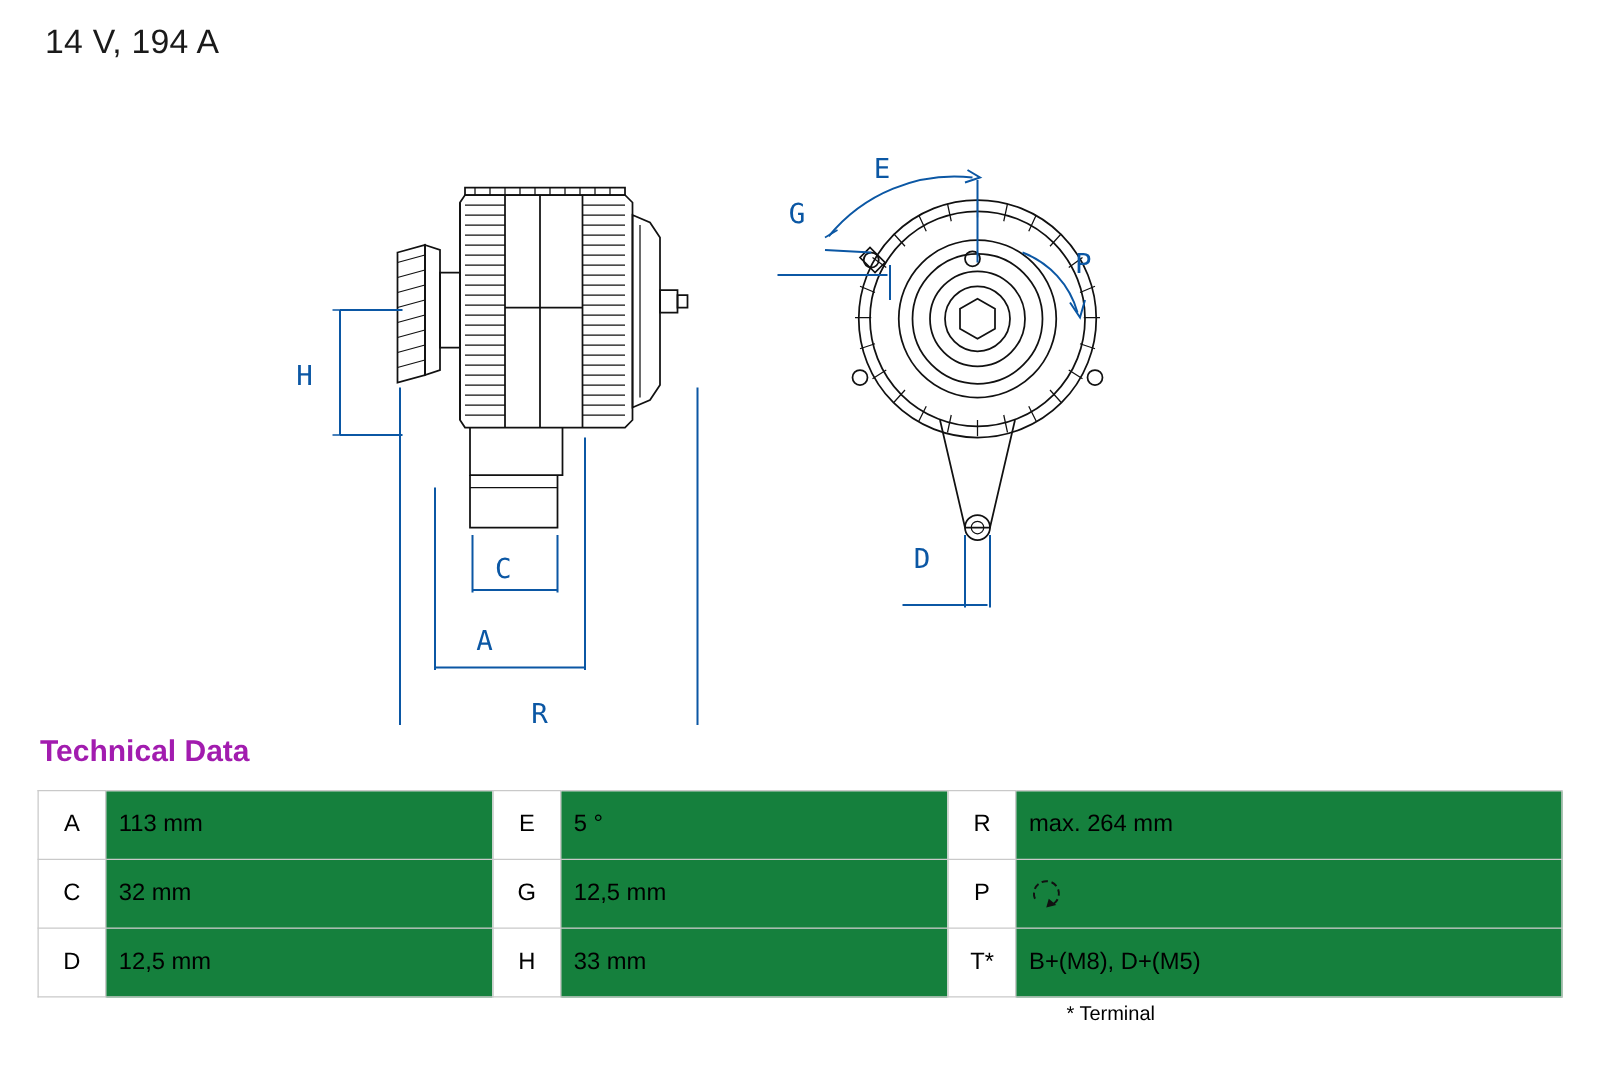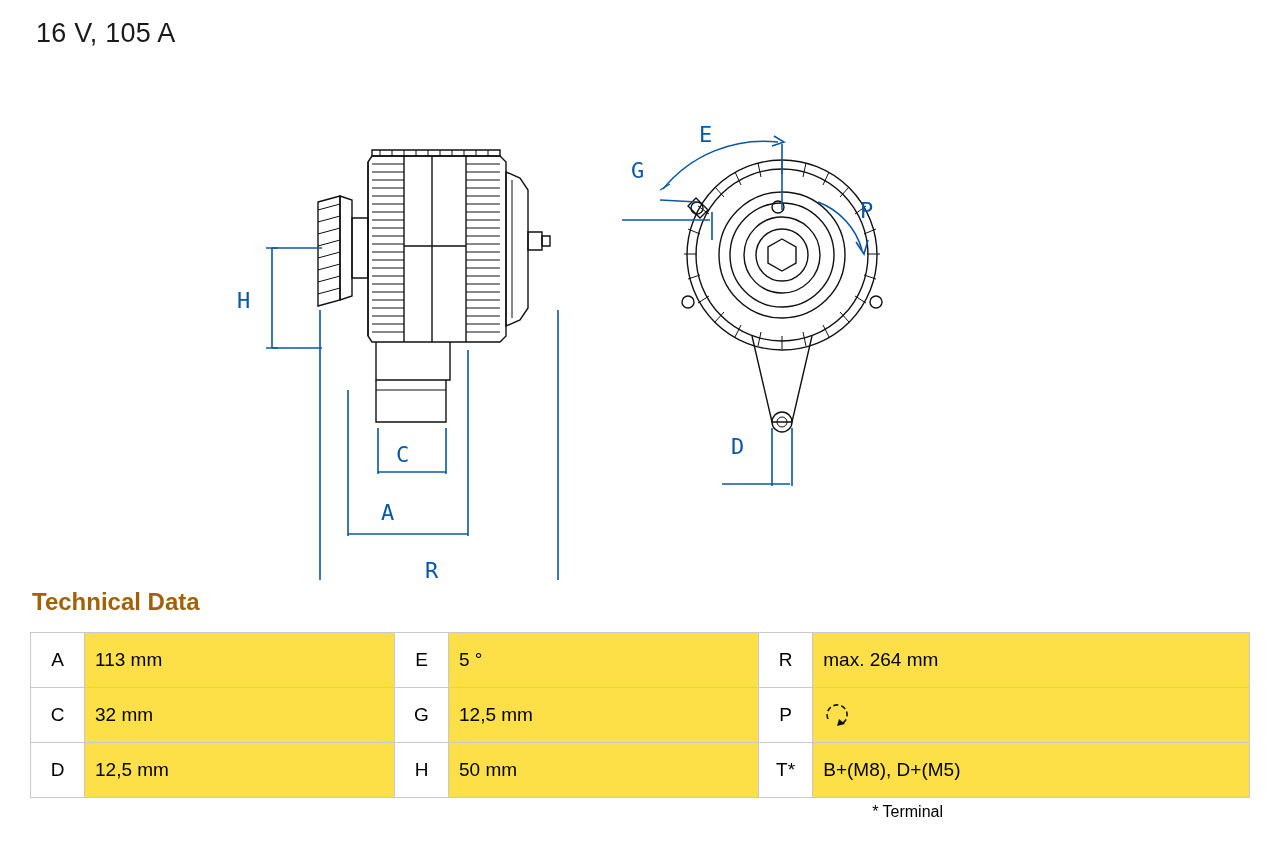--- a/index.html
+++ b/index.html
@@ -34,21 +34,21 @@
     top: 50px;
     width: 1280px;
     height: 530px;
   }
   .tech-heading {
     position: absolute;
     left: 32px;
     top: 588px;
     font-size: 24px;
     font-weight: bold;
-    color: #a16207;
+    color: #a21caf;
   }
   table.tech {
     position: absolute;
     left: 30px;
     top: 632px;
     width: 1220px;
     border-collapse: collapse;
     font-size: 19px;
   }
   table.tech tr {
@@ -59,28 +59,28 @@
     padding: 0 10px;
     vertical-align: middle;
     white-space: nowrap;
   }
   td.key {
     width: 34px;
     text-align: center;
     background: #ffffff;
   }
   td.val {
-    background: #fde047;
+    background: #15803d;
   }
   td.val-1 { width: 300px; }
   td.val-2 { width: 300px; }
   td.val-3 { width: 430px; }
   .footnote {
     position: absolute;
-    right: 337px;
+    right: 356px;
     top: 803px;
     font-size: 16px;
     color: #000000;
   }
   .rot-icon {
     display: inline-block;
     width: 34px;
     height: 26px;
     vertical-align: middle;
   }
@@ -88,21 +88,21 @@
   .dim-fine { fill: none; stroke: #0b57a4; stroke-width: 1.3; }
   .part { fill: none; stroke: #111111; stroke-width: 1.4; }
   .part-fine { fill: none; stroke: #111111; stroke-width: 1; }
   .lbl { fill: #0b57a4; font-family: "DejaVu Sans Mono", monospace; font-size: 22px; }
 </style>
 </head>
 <body>
 
 <div class="page">
 
-  <div class="title">16 V, 105 A</div>
+  <div class="title">14 V, 194 A</div>
 
   <svg class="drawing" viewBox="0 0 1280 530">
 
     <g>
 
       <g>
         <path class="part" d="M318 152 L340 146 L340 250 L318 256 Z"></path>
         <path class="part-fine" d="M318 160 L340 154 M318 172 L340 166 M318 184 L340 178 M318 196 L340 190 M318 208 L340 202 M318 220 L340 214 M318 232 L340 226 M318 244 L340 238"></path>
         <path class="part" d="M340 146 L352 150 L352 246 L340 250 Z"></path>
         <path class="part" d="M352 168 L368 168 L368 228 L352 228 Z"></path>
@@ -239,21 +239,21 @@
               <path d="M5 17 A 10 10 0 1 1 20 21" fill="none" stroke="#111" stroke-width="1.6" stroke-dasharray="5 3"></path>
               <path d="M16 17 L22 22 L14 24 Z" fill="#111"></path>
             </svg>
           </span>
         </td>
       </tr>
       <tr>
         <td class="key">D</td>
         <td class="val val-1">12,5 mm</td>
         <td class="key">H</td>
-        <td class="val val-2">50 mm</td>
+        <td class="val val-2">33 mm</td>
         <td class="key">T*</td>
         <td class="val val-3">B+(M8), D+(M5)</td>
       </tr>
     </tbody>
   </table>
 
   <div class="footnote">* Terminal</div>
 </div>
 
 </body></html>

